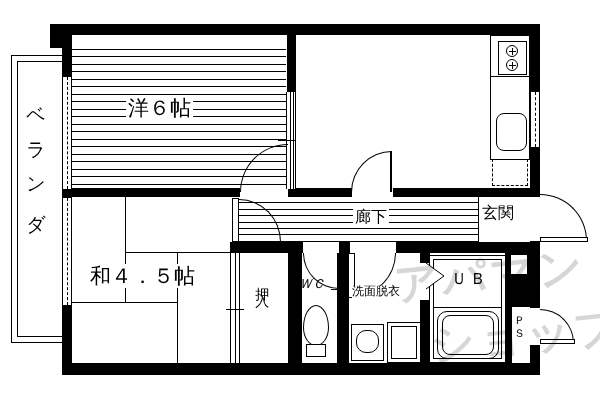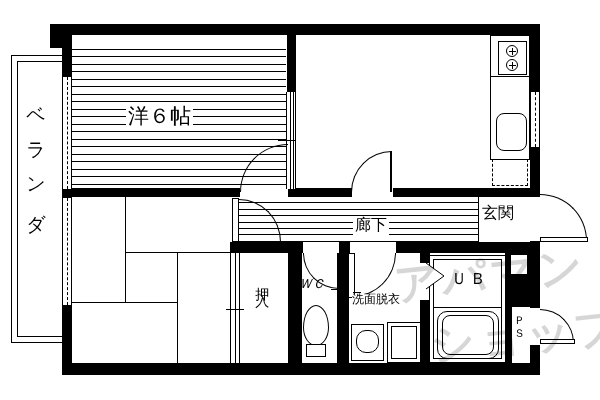--- a/index.html
+++ b/index.html
@@ -14,21 +14,21 @@
   .box{position:absolute;background:#fff;border:1px solid #000;box-sizing:border-box;}
   .nobg{background:transparent;}
   .arc{position:absolute;box-sizing:border-box;background:transparent;}
   .arc.tl{border-top:1px solid #000;border-left:1px solid #000;border-top-left-radius:100% 100%;}
   .arc.tr{border-top:1px solid #000;border-right:1px solid #000;border-top-right-radius:100% 100%;}
   .arc.bl{border-bottom:1px solid #000;border-left:1px solid #000;border-bottom-left-radius:100% 100%;}
   .arc.br{border-bottom:1px solid #000;border-right:1px solid #000;border-bottom-right-radius:100% 100%;}
   .hatch1{position:absolute;background:repeating-linear-gradient(to bottom,transparent 0 6.5px,#000 6.5px 7.5px);}
   .hatch2{position:absolute;background:repeating-linear-gradient(to bottom,transparent 0 5.4px,#000 5.4px 6.4px);}
   .lbl{position:absolute;color:#000;white-space:nowrap;line-height:1.05;}
-  .bgw{background:#fff;padding:1px 2px;margin-top:8px;}
+  .bgw{background:#fff;padding:1px 2px;}
   .vert{writing-mode:vertical-rl;text-orientation:upright;}
   .burner{position:absolute;width:12px;height:12px;border:1px solid #000;border-radius:50%;box-sizing:border-box;
     background:linear-gradient(#000,#000) center/1px 70% no-repeat,linear-gradient(#000,#000) center/70% 1px no-repeat;}
   .wm{position:absolute;color:rgba(0,0,0,0.16);font-weight:bold;font-size:44px;letter-spacing:3px;
       transform:rotate(-6deg);z-index:30;pointer-events:none;white-space:nowrap;}
 </style>
 </head>
 <body>
 
 <div id="canvas">
@@ -130,20 +130,21 @@
   <div class="box nobg" style="left:437px;top:311px;width:62px;height:48px;border-radius:10px;"></div>
   <div class="box nobg" style="left:442px;top:315px;width:52px;height:40px;border-radius:8px;"></div>
   <svg class="abs" style="left:424px;top:261px;" width="24" height="30">
     <polyline points="2,2 20,15 2,28" fill="#ffffff" stroke="#000000" stroke-width="1"></polyline>
   </svg>
 
   <div class="abs" style="left:11px;top:55px;width:52px;height:288px;border-left:1px solid #000;border-top:1px solid #000;border-bottom:1px solid #000;box-sizing:border-box;"></div>
   <div class="abs" style="left:17px;top:61px;width:46px;height:276px;border-left:1px solid #000;border-top:1px solid #000;border-bottom:1px solid #000;box-sizing:border-box;"></div>
 
   <div class="lbl bgw" style="left:126px;top:96px;font-size:21px;">洋６帖</div>
+  <div class="lbl bgw" style="left:88px;top:264px;font-size:21px;">和４．５帖</div>
   <div class="lbl bgw" style="left:353px;top:208px;font-size:16px;">廊下</div>
   <div class="lbl" style="left:482px;top:205px;font-size:16px;">玄関</div>
   <div class="lbl vert" style="left:255px;top:276px;font-size:14px;letter-spacing:6px;">押入</div>
   <div class="lbl" style="left:299px;top:277px;font-size:13px;font-style:italic;">ＷＣ</div>
   <div class="ln" style="left:353px;top:292px;width:8px;height:1px;"></div>
   <div class="lbl bgw" style="left:352px;top:286px;font-size:12px;padding:0;font-family:Liberation Mono, monospace;">洗面脱衣</div>
   <div class="lbl" style="left:451px;top:271px;font-size:16px;letter-spacing:3px;">ＵＢ</div>
   <div class="lbl vert" style="left:513px;top:308px;font-size:11px;letter-spacing:2px;">ＰＳ</div>
   <div class="lbl vert" style="left:26px;top:93px;font-size:19px;letter-spacing:14px;">ベランダ</div>
 

